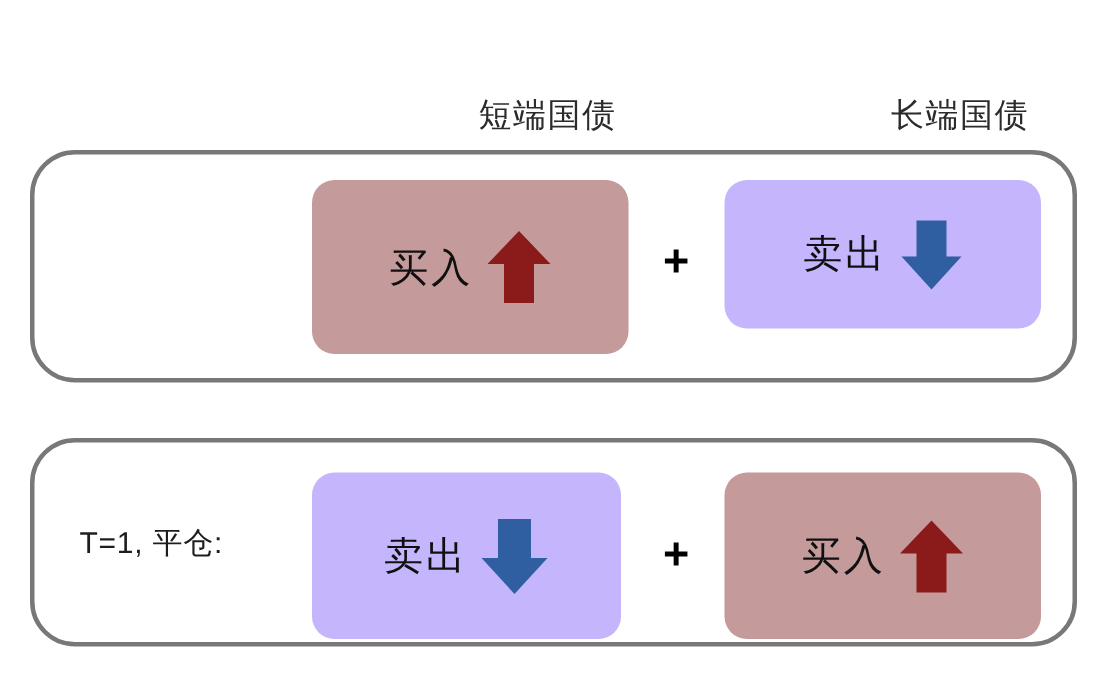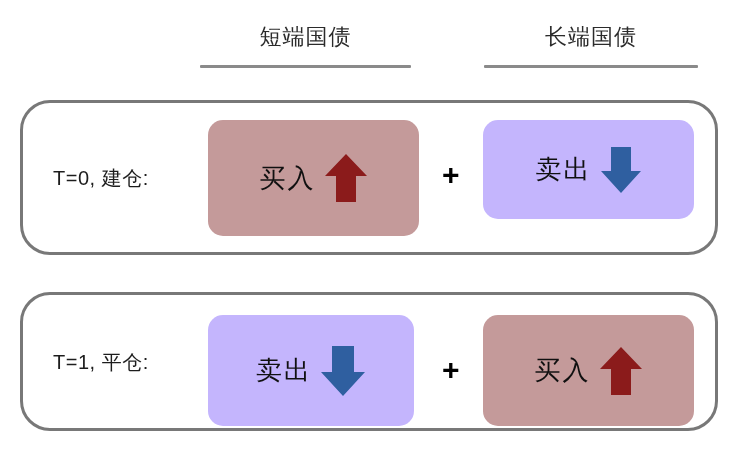--- a/index.html
+++ b/index.html
@@ -16,37 +16,38 @@
   }
 
   .diagram {
     position: absolute;
     inset: 0;
   }
 
   
   .col-header {
     position: absolute;
-    text-align: center;
+    text-align: right;
+    margin-top: 40px;
   }
   .col-header .col-title {
     font-size: 22px;
     color: #2b2b2b;
     letter-spacing: 1px;
     line-height: 30px;
     white-space: nowrap;
   }
   .col-header .col-rule {
     margin-top: 13px;
     height: 3px;
     background: #8a8a8a;
     border-radius: 1px;
   }
   #header-short { left: 200px; top: 22px; width: 211px; }
-  #header-long  { left: 484px; top: 22px; width: 214px; }
+  #header-long  { left: 472px; top: 22px; width: 214px; }
 
   
   .row-box {
     position: absolute;
     left: 20px;
     width: 698px;
     border: 3px solid #787878;
     border-radius: 30px;
     background: #ffffff;
     box-sizing: border-box;
@@ -111,21 +112,20 @@
     <div class="col-rule"></div>
   </div>
 
   <div class="col-header" id="header-long">
     <div class="col-title">长端国债</div>
     <div class="col-rule"></div>
   </div>
 
   <div class="row-box" id="row-0">
 
-    <div class="row-label">T=0, 建仓:</div>
 
     <div class="action-card card-buy" id="card-r0-left">
       <span class="action-text">买入</span>
       <span>
         <svg class="arrow-svg" width="44" height="52" viewBox="0 0 44 52" aria-hidden="true">
           <polygon points="22,2 43,24 32,24 32,50 12,50 12,24 1,24" fill="#8b1b1b"></polygon>
         </svg>
       </span>
     </div>
 

